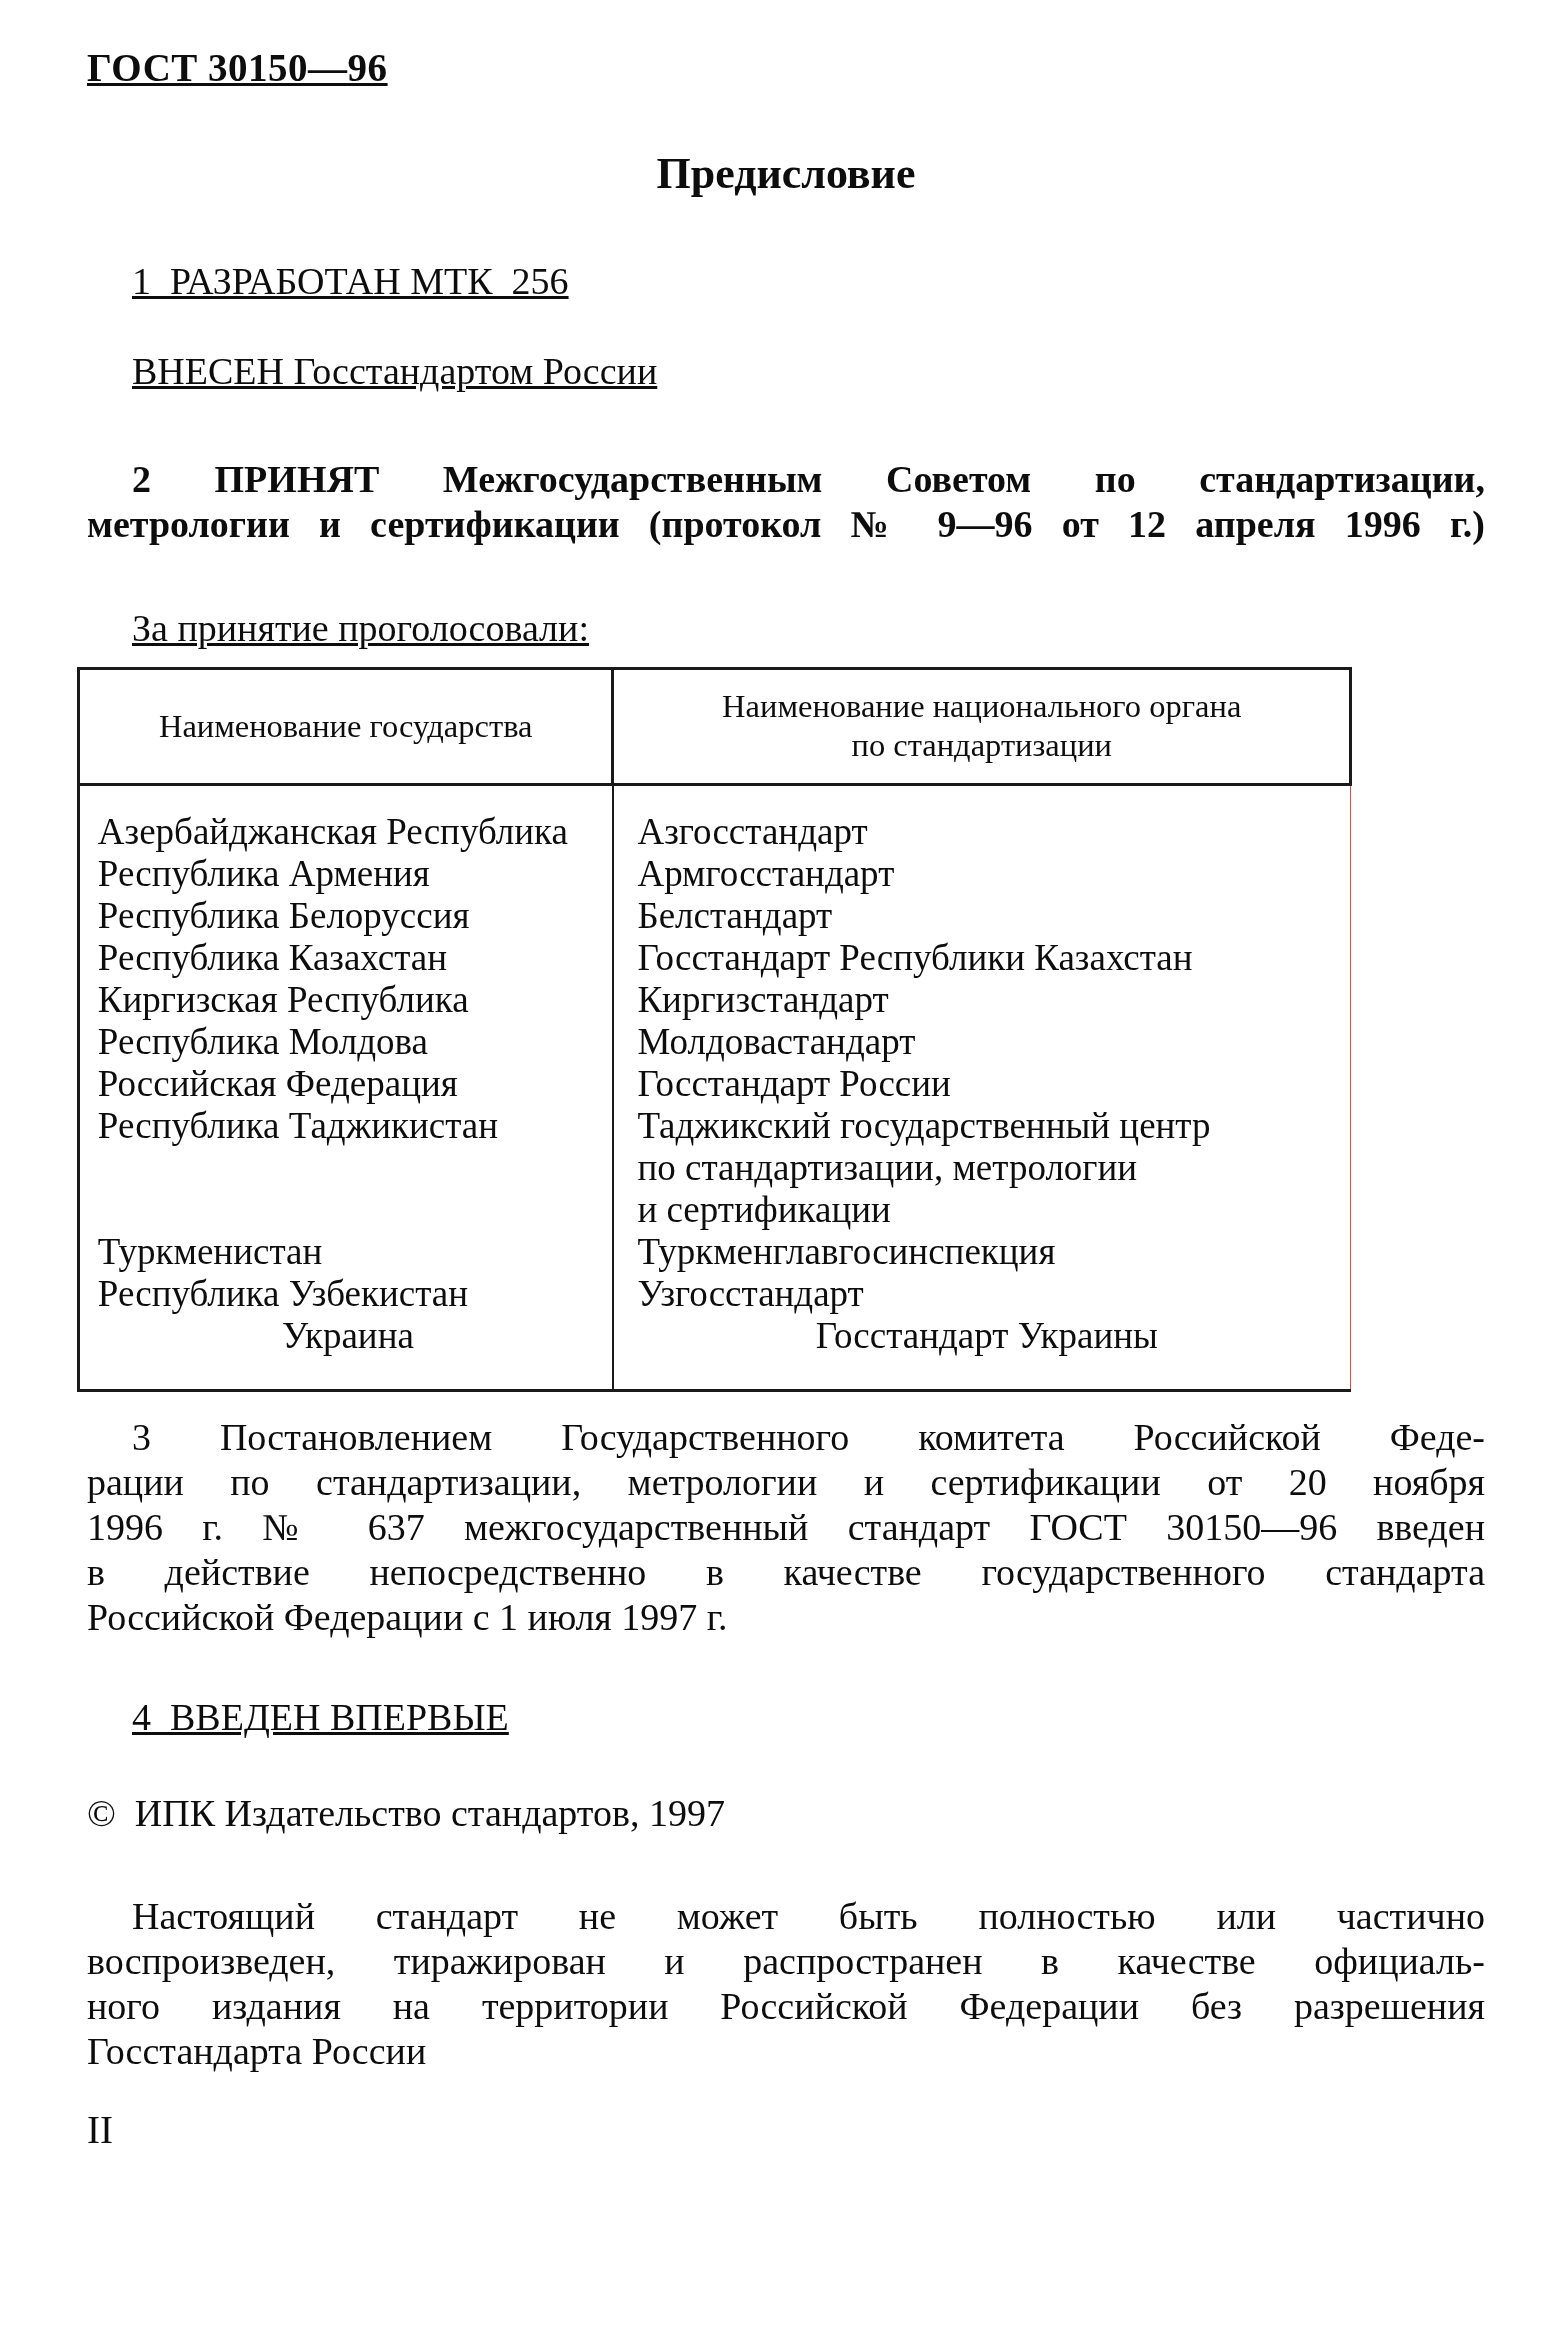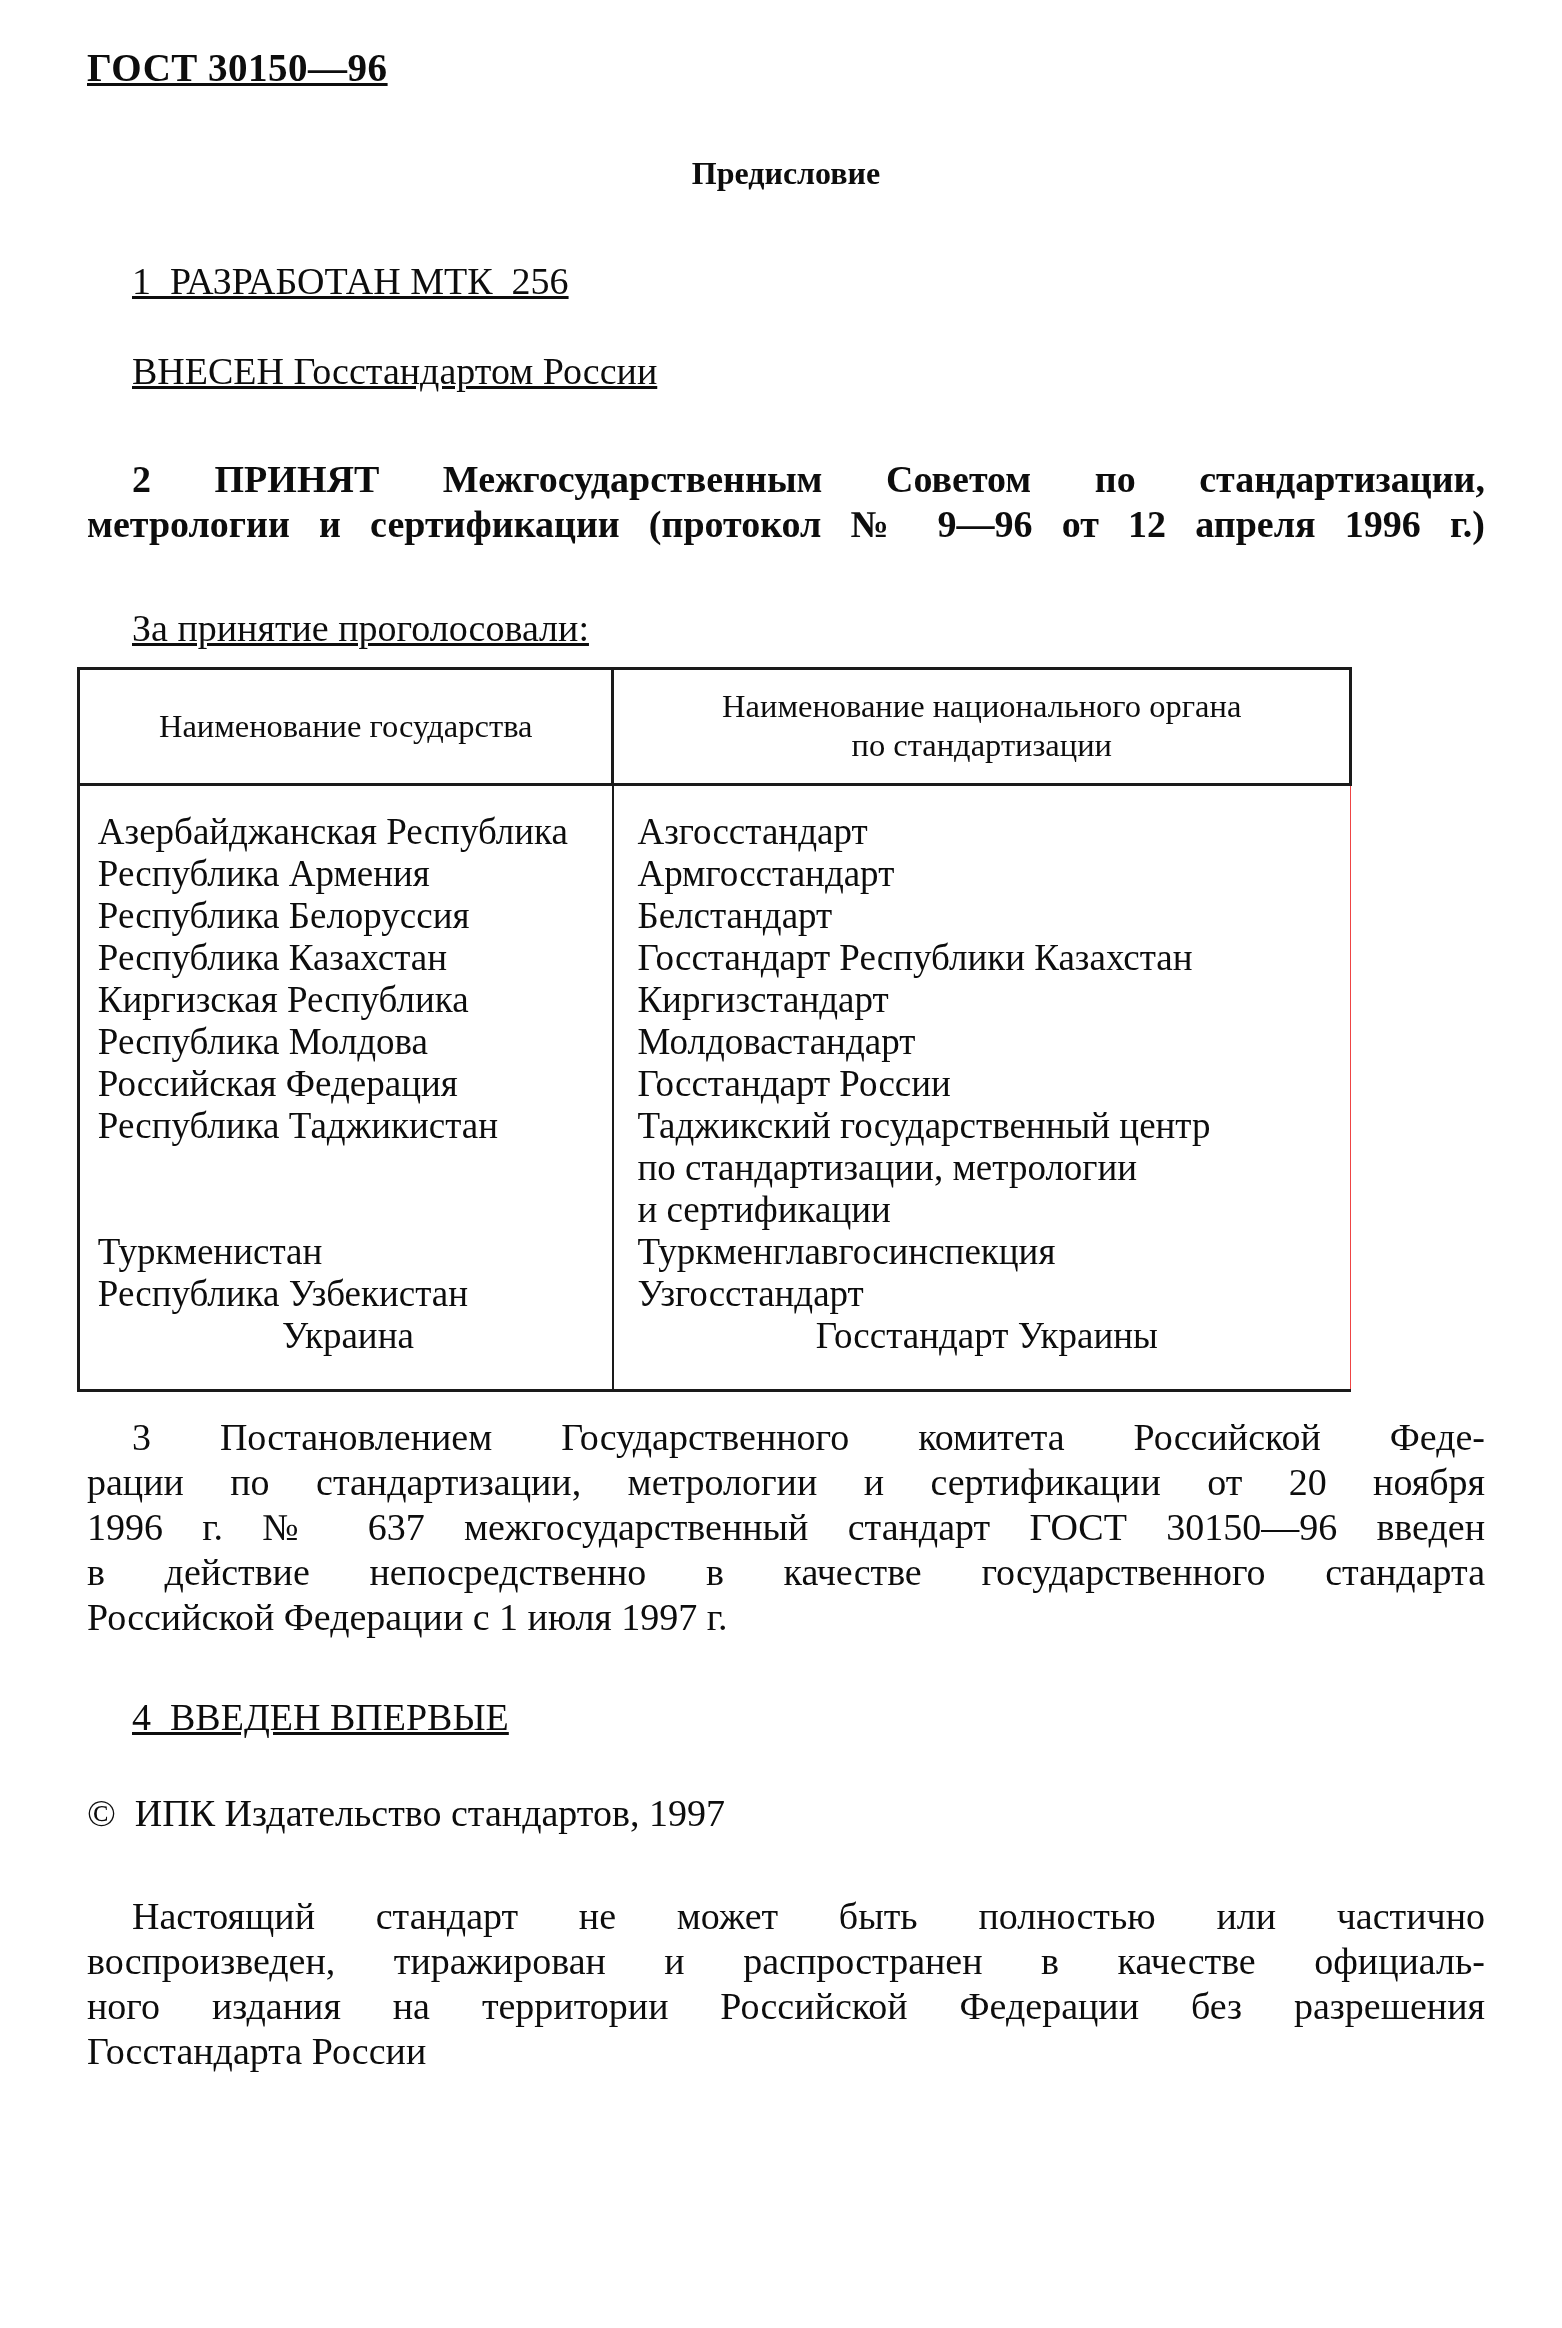--- a/index.html
+++ b/index.html
@@ -19,21 +19,21 @@
   }
   .doc-number {
     font-weight: bold;
     font-size: 39px;
     letter-spacing: 0.5px;
   }
   .title {
     margin-top: 61px;
     text-align: center;
     font-weight: bold;
-    font-size: 32px;
+    font-size: 44px;
   }
   .para { white-space: pre-wrap; text-decoration: underline; }
   .indent { text-indent: 45px; }
   .mt-item1 { margin-top: 63px; }
   .mt-item1b { margin-top: 45px; }
   .mt-sec2 { margin-top: 63px; font-weight: bold; }
   .mt-vote { margin-top: 59px; }
   .mt-sec3 { margin-top: 23.6px; }
   .mt-item4 { margin-top: 55px; }
   .mt-copy { margin-top: 51px; }
@@ -183,15 +183,16 @@
 
   <div class="copyright mt-copy">©  ИПК Издательство стандартов, 1997</div>
 
   <div class="mt-disc">
     <div class="jline first">Настоящий стандарт не может быть полностью или частично</div>
     <div class="jline">воспроизведен, тиражирован и распространен в качестве официаль-</div>
     <div class="jline">ного издания на территории Российской Федерации без разрешения</div>
     <div class="jline last">Госстандарта России</div>
   </div>
 
+  <div class="page-num">II</div>
 
 </div>
 
 
 </body></html>

